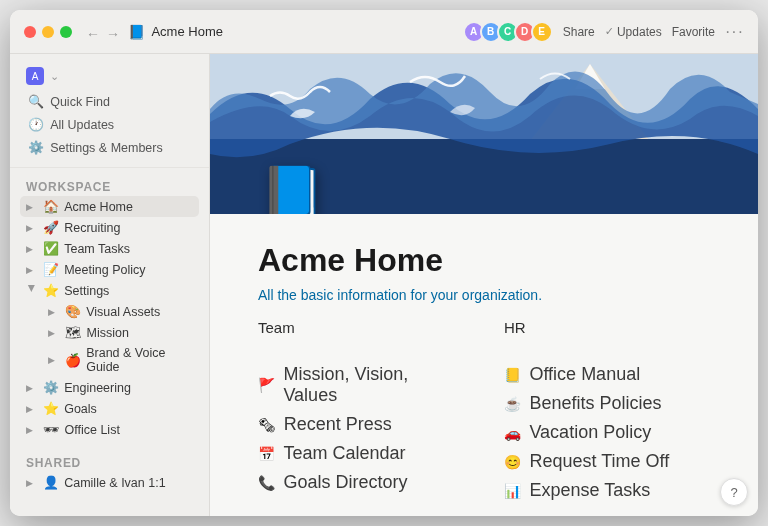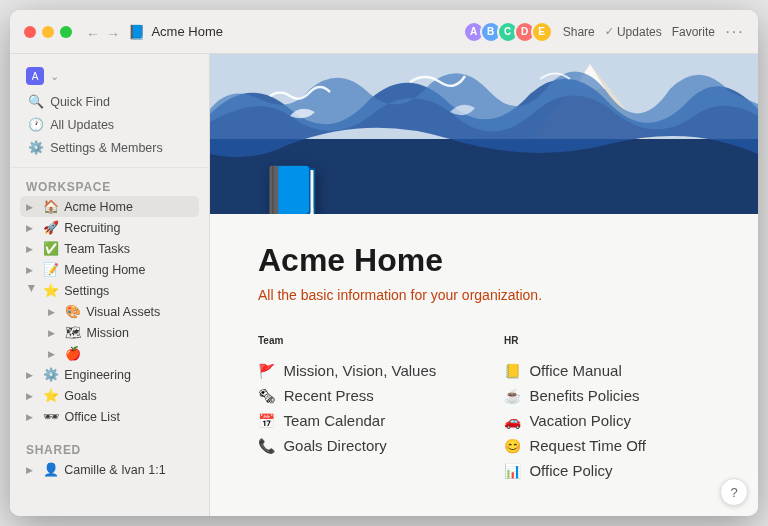--- a/index.html
+++ b/index.html
@@ -240,47 +240,47 @@
       padding: 28px 48px 40px 48px;
     }
     .page-title {
       font-size: 32px;
       font-weight: 700;
       color: #1a1a1a;
       margin-bottom: 8px;
     }
     .page-subtitle {
       font-size: 14px;
-      color: #c2410c;
-      margin-bottom: 32px;
+      color: #0369a1;
+      margin-bottom: 16px;
     }
     .columns-container {
       display: flex;
       gap: 40px;
     }
     .column {
       flex: 1;
     }
     .column-title {
-      font-size: 10px;
-      font-weight: 700;
+      font-size: 15px;
+      font-weight: 400;
       color: #2e2e2e;
-      margin-bottom: 12px;
+      margin-bottom: 24px;
     }
     .page-link {
       display: flex;
       align-items: center;
       gap: 8px;
       padding: 4px 0;
       cursor: pointer;
       border-radius: 4px;
     }
     .link-emoji { font-size: 14px; flex-shrink: 0; }
     .link-text {
-      font-size: 15px;
+      font-size: 18px;
       color: #3a3a3a;
     }
     .help-circle {
       position: fixed;
       bottom: 20px;
       right: 20px;
       width: 28px;
       height: 28px;
       border-radius: 50%;
       background: #fff;
@@ -367,40 +367,41 @@
           <span class="sidebar-item-label">Recruiting</span>
         </div>
         <div class="sidebar-item">
           <span class="sidebar-item-arrow">▶</span>
           <span class="sidebar-item-emoji">✅</span>
           <span class="sidebar-item-label">Team Tasks</span>
         </div>
         <div class="sidebar-item">
           <span class="sidebar-item-arrow">▶</span>
           <span class="sidebar-item-emoji">📝</span>
-          <span class="sidebar-item-label">Meeting Home</span>
+          <span class="sidebar-item-label">Meeting Policy</span>
         </div>
         <div class="sidebar-item">
           <span class="sidebar-item-arrow open">▶</span>
           <span class="sidebar-item-emoji">⭐</span>
           <span class="sidebar-item-label">Settings</span>
         </div>
         <div class="sidebar-sub-item">
           <span class="sidebar-item-arrow">▶</span>
           <span class="sidebar-item-emoji">🎨</span>
           <span class="sidebar-item-label">Visual Assets</span>
         </div>
         <div class="sidebar-sub-item">
           <span class="sidebar-item-arrow">▶</span>
           <span class="sidebar-item-emoji">🗺</span>
           <span class="sidebar-item-label">Mission</span>
         </div>
         <div class="sidebar-sub-item">
           <span class="sidebar-item-arrow">▶</span>
           <span class="sidebar-item-emoji">🍎</span>
+          <span class="sidebar-item-label">Brand &amp; Voice Guide</span>
         </div>
         <div class="sidebar-item">
           <span class="sidebar-item-arrow">▶</span>
           <span class="sidebar-item-emoji">⚙️</span>
           <span class="sidebar-item-label">Engineering</span>
         </div>
         <div class="sidebar-item">
           <span class="sidebar-item-arrow">▶</span>
           <span class="sidebar-item-emoji">⭐</span>
           <span class="sidebar-item-label">Goals</span>
@@ -488,21 +489,21 @@
             <div class="page-link">
               <span class="link-emoji">🚗</span>
               <span class="link-text">Vacation Policy</span>
             </div>
             <div class="page-link">
               <span class="link-emoji">😊</span>
               <span class="link-text">Request Time Off</span>
             </div>
             <div class="page-link">
               <span class="link-emoji">📊</span>
-              <span class="link-text">Office Policy</span>
+              <span class="link-text">Expense Tasks</span>
             </div>
           </div>
         </div>
       </div>
     </div>
   </div>
 </div>
 
 <div class="help-circle">?</div>
 

